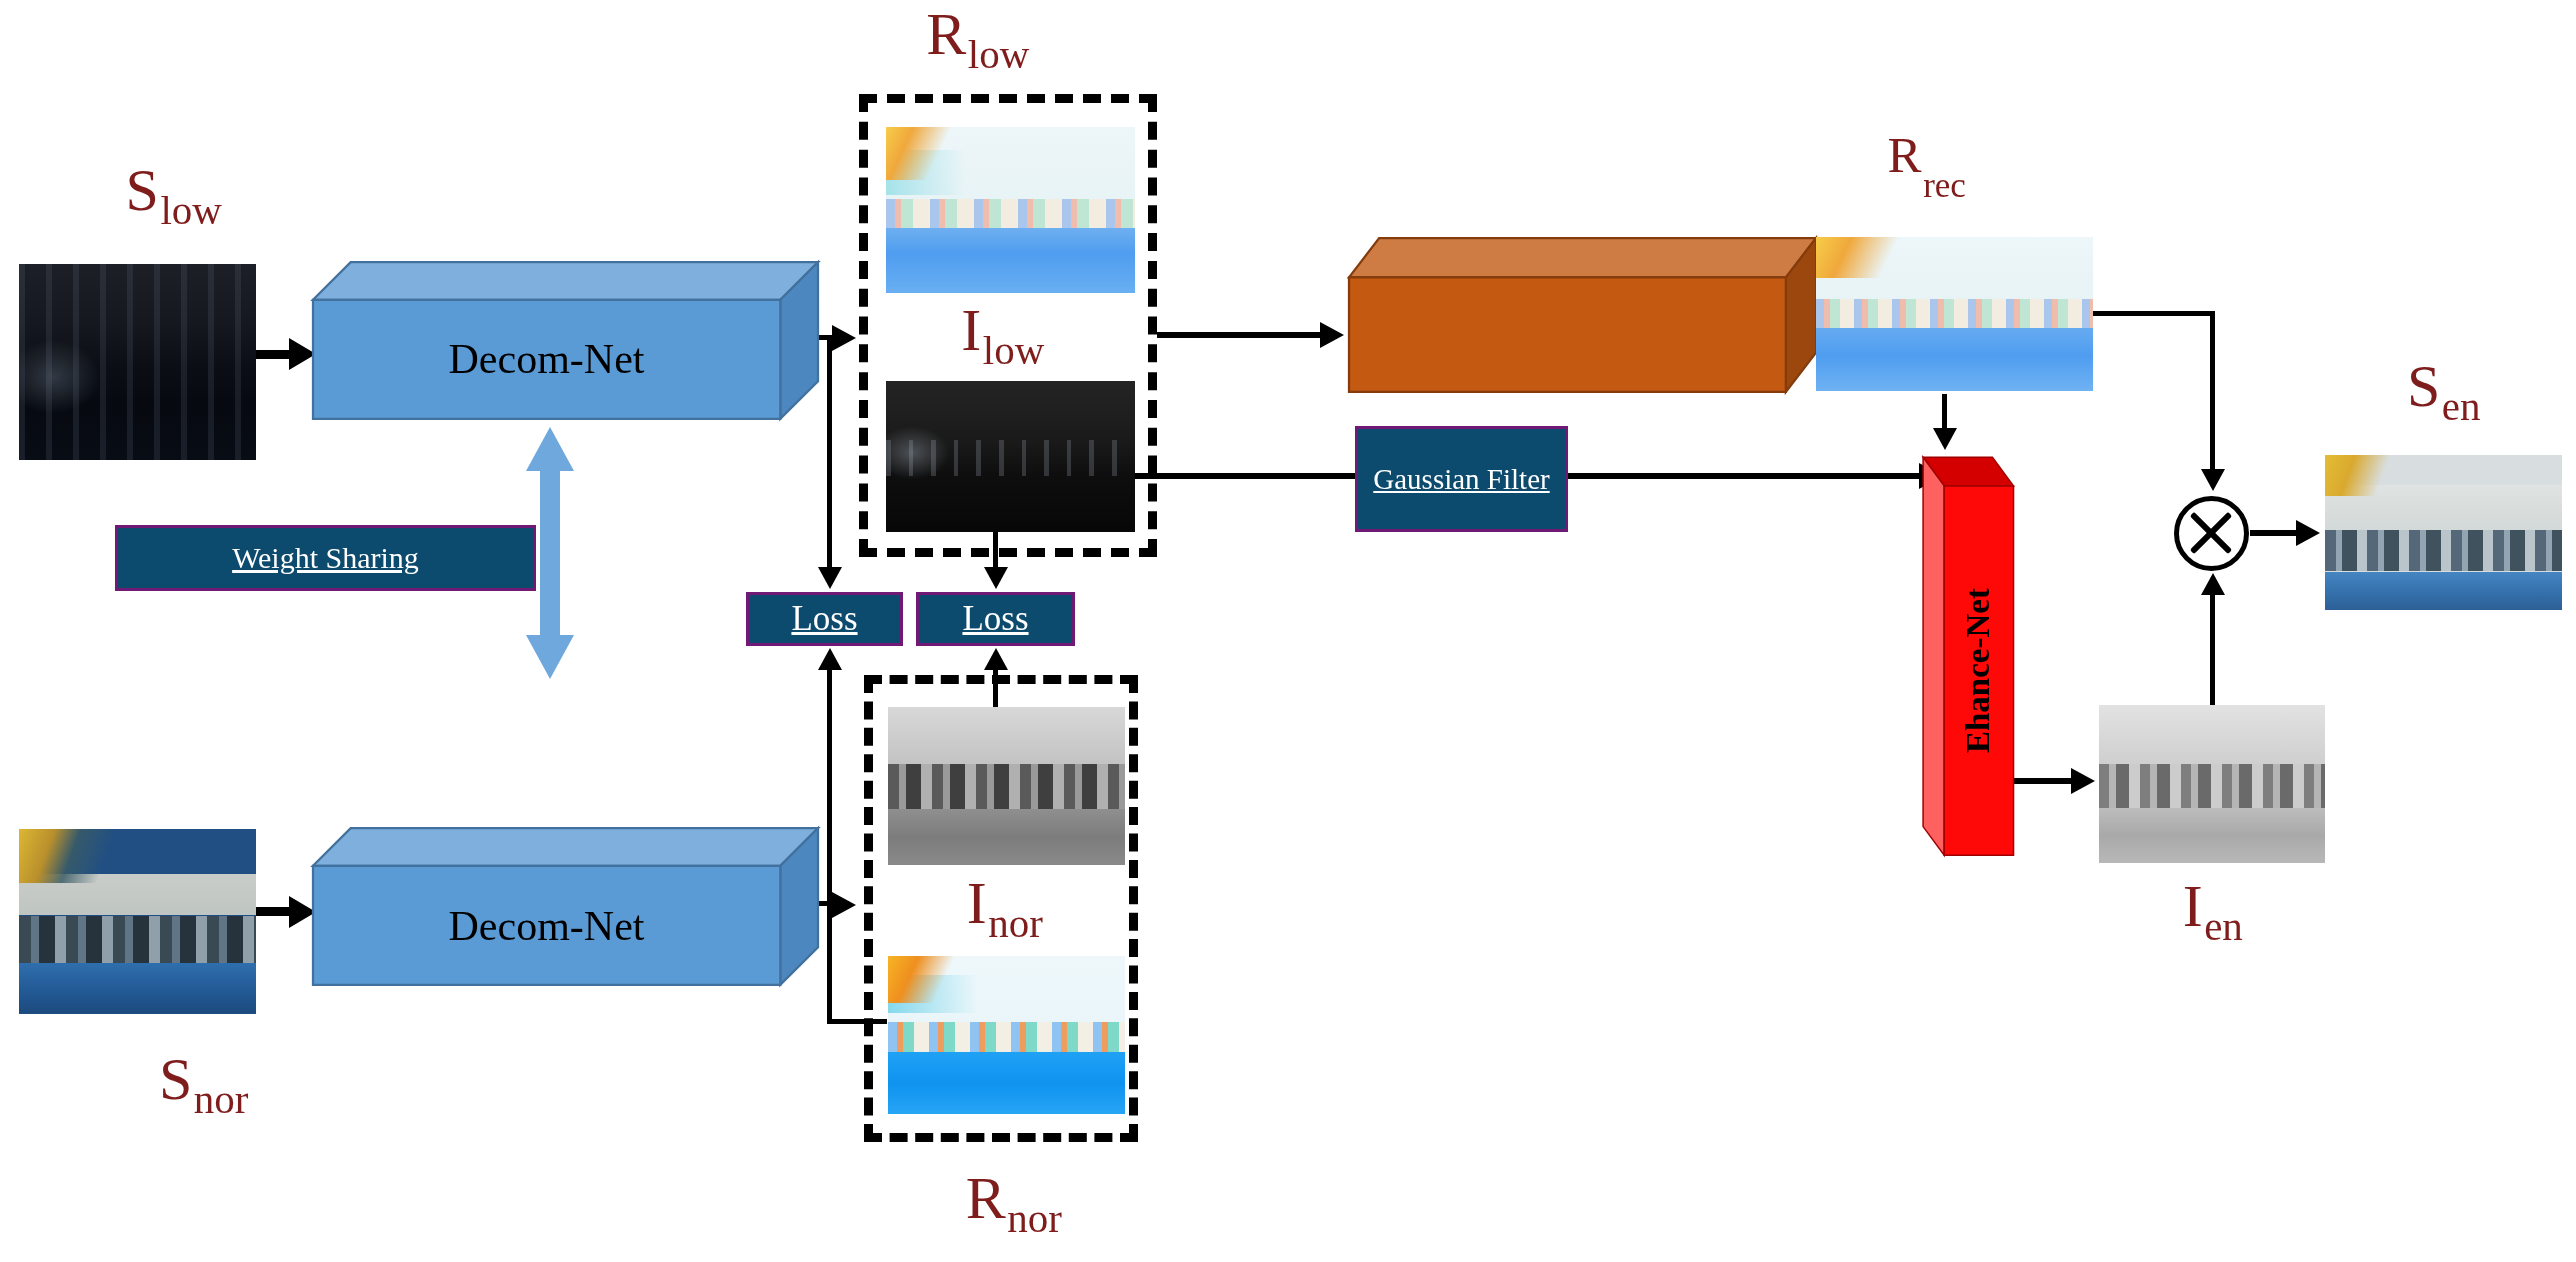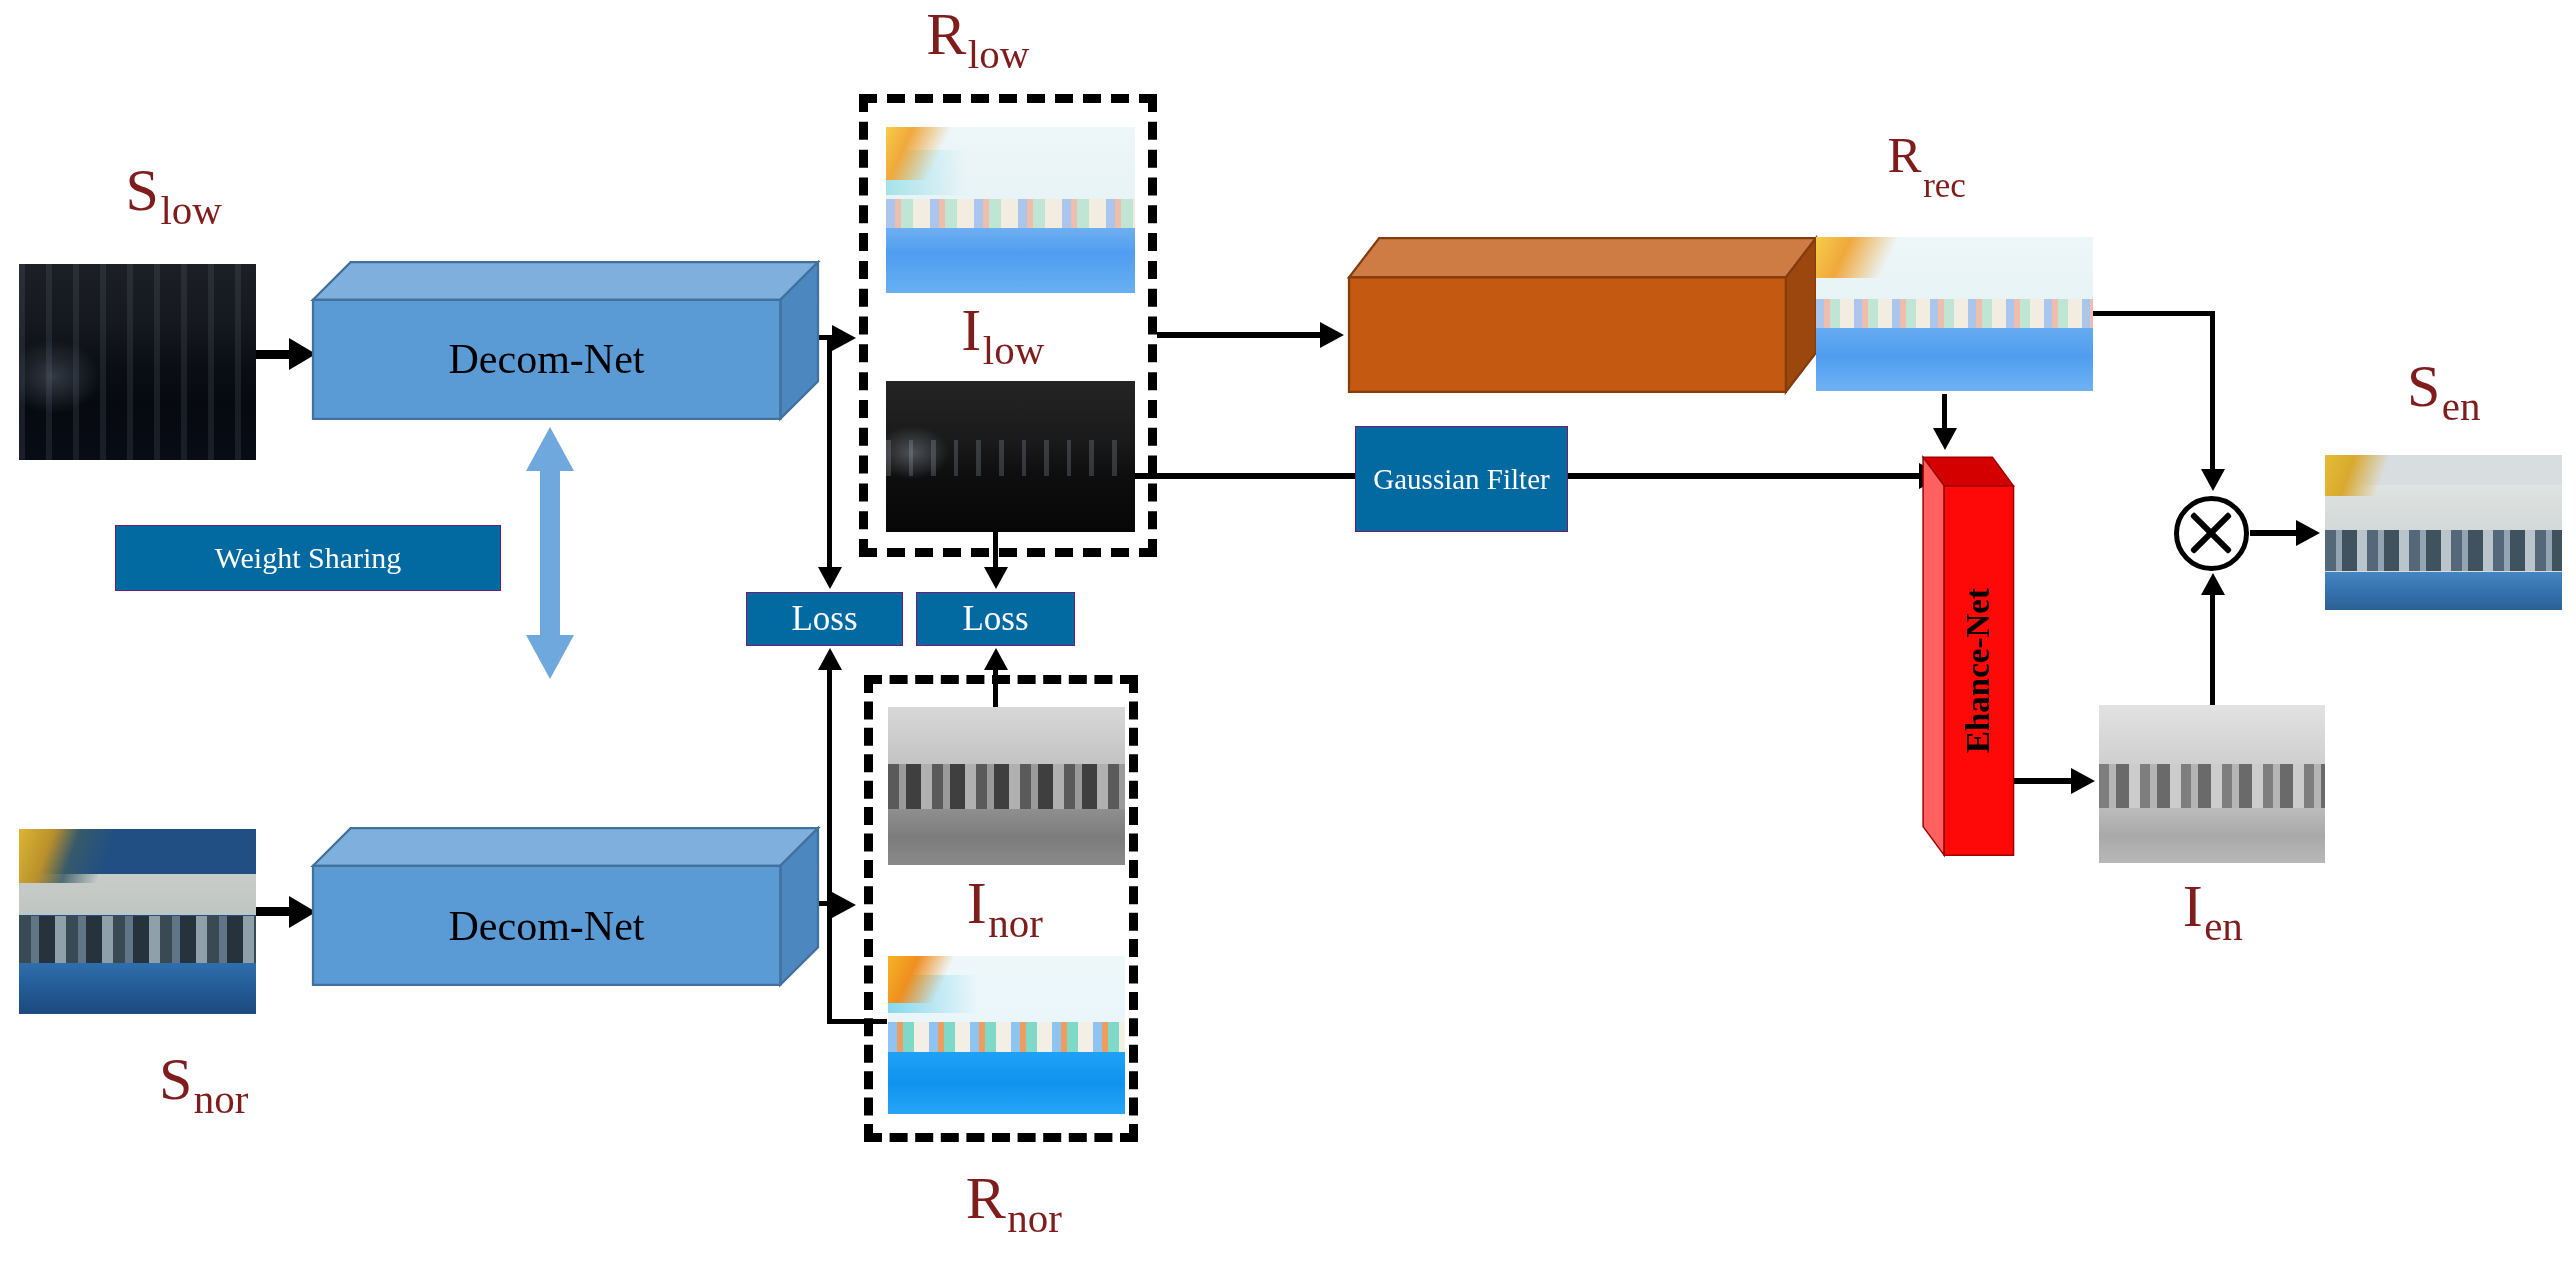--- a/index.html
+++ b/index.html
@@ -55,22 +55,22 @@
     linear-gradient(180deg,#e2e2e2 0%,#cfcfcf 100%) no-repeat 0 0/226px 59px,
     repeating-linear-gradient(90deg,#7e7e7e 0 9.8px,#b5b5b5 9.8px 16.6px,#6a6a6a 16.6px 30px,#cccccc 30px 41px) no-repeat 0 59px/226px 44px,
     linear-gradient(180deg,#bdbdbd 0%,#a9a9a9 50%,#b8b8b8 100%) no-repeat 0 102px/226px 56px,#c2c2c2;}
   .ph-sen{background:
     linear-gradient(110deg,#e3bd35 0%,#d9a92f 12%,rgba(227,189,53,0) 26%) no-repeat 0 0/237px 41px,
     linear-gradient(180deg,#dfe3e2 0%,#d3d9d8 100%) no-repeat 0 30px/237px 45px,
     repeating-linear-gradient(90deg,#55687a 0 10.6px,#93a5b2 10.6px 17.3px,#41525f 17.3px 32px,#b9c4cb 32px 42px) no-repeat 0 75px/237px 41px,
     linear-gradient(180deg,#4585c2 0%,#3572ad 50%,#2d6096 100%) no-repeat 0 117px/237px 38px,#d8dee0;}
 
   
-  .bluebox{position:absolute;background:#0369a1;border:1px solid #701a75;color:#ffffff;
-           display:flex;align-items:center;justify-content:center;box-sizing:border-box;}
+  .bluebox{position:absolute;background:#0c4a6e;border:3px solid #701a75;color:#ffffff;
+           display:flex;align-items:center;justify-content:center;box-sizing:border-box;text-decoration:underline;}
   .bluebox.loss{font-size:35px;}
   .bluebox.ws{font-size:30px;}
   .bluebox.gf{font-size:29px;}
 
   
   .cubelabel{position:absolute;display:flex;align-items:center;justify-content:center;
              color:#000;font-size:42px;}
   .cubelabel.vert{writing-mode:vertical-rl;transform:rotate(180deg);font-size:33px;font-weight:bold;}
 
   
@@ -178,21 +178,21 @@
     <polygon points="0,52 580,52 580,204 0,204" fill="#c45911" stroke="#843c0c" stroke-width="3"></polygon>
   </svg>
 
   <svg style="left:1923px;top:452px;" width="117" height="407" viewBox="0 0 155 540">
     <polygon points="28,45 0,7 92,7 120,45" fill="#d40000" stroke="#a00000" stroke-width="2"></polygon>
     <polygon points="0,7 28,45 28,535 0,497" fill="#ff6060" stroke="#a00000" stroke-width="2"></polygon>
     <polygon points="28,45 120,45 120,535 28,535" fill="#fe0808" stroke="#a00000" stroke-width="2"></polygon>
   </svg>
   <div class="cubelabel vert" style="left:1944px;top:486px;width:69px;height:369px;">Ehance-Net</div>
 
-  <div class="bluebox ws" style="left:115px;top:525px;width:386px;height:66px;">Weight Sharing</div>
+  <div class="bluebox ws" style="left:115px;top:525px;width:421px;height:66px;">Weight Sharing</div>
   <div class="bluebox loss" style="left:746px;top:592px;width:157px;height:54px;">Loss</div>
   <div class="bluebox loss" style="left:916px;top:592px;width:159px;height:54px;">Loss</div>
   <div class="bluebox gf" style="left:1355px;top:426px;width:213px;height:106px;">Gaussian Filter</div>
 
   <div class="photo ph-slow" style="left:19px;top:264px;width:237px;height:196px;"></div>
   <div class="photo ph-snor" style="left:19px;top:829px;width:237px;height:185px;"></div>
   <div class="photo ph-rlow" style="left:886px;top:127px;width:249px;height:166px;"></div>
   <div class="photo ph-ilow" style="left:886px;top:381px;width:249px;height:151px;"></div>
   <div class="photo ph-inor" style="left:888px;top:707px;width:237px;height:158px;"></div>
   <div class="photo ph-rnor" style="left:888px;top:956px;width:237px;height:158px;"></div>

